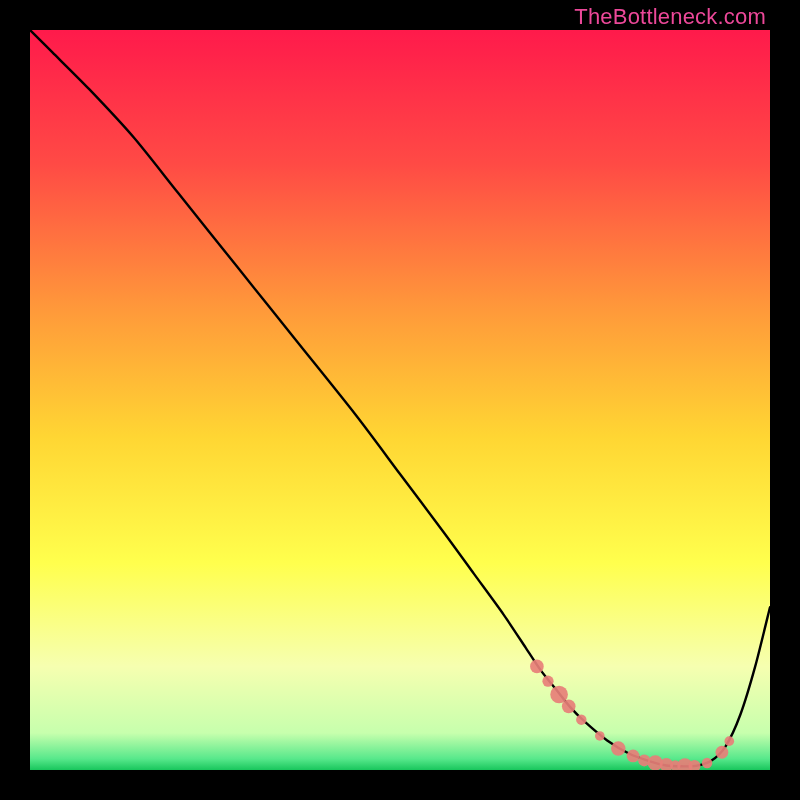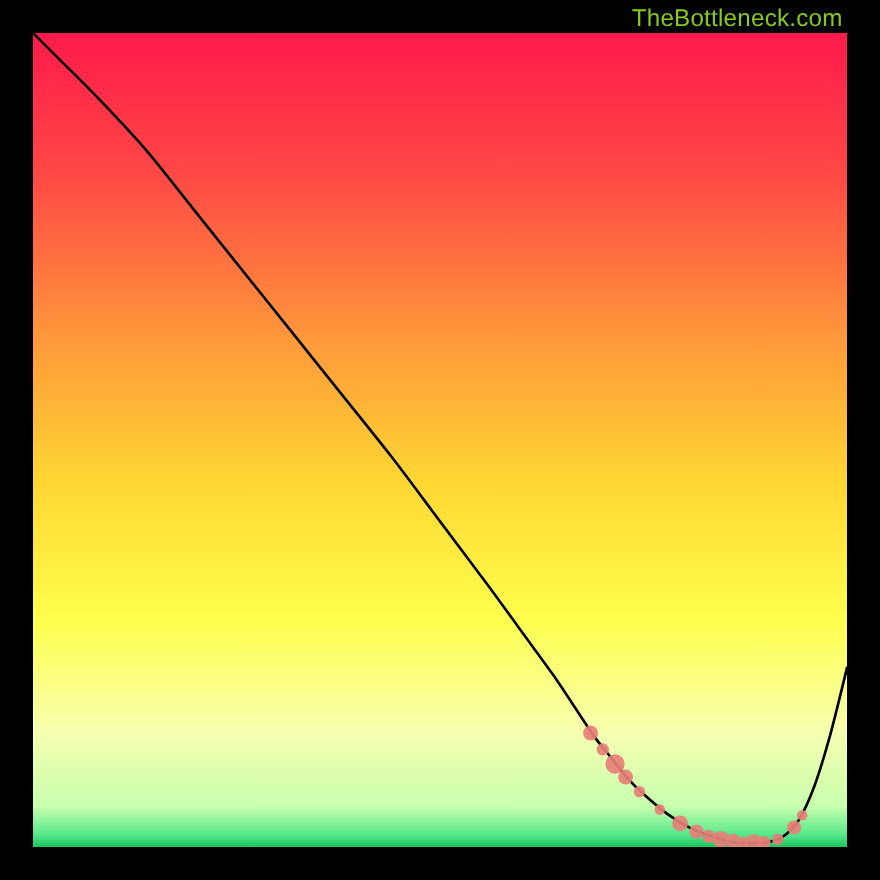--- a/index.html
+++ b/index.html
@@ -25,21 +25,21 @@
     width: 740px;
     height: 740px;
   }
   .watermark {
     position: absolute;
     top: 4px;
     right: 34px;
     font-family: Arial, Helvetica, sans-serif;
     font-size: 22px;
     font-weight: 500;
-    color: #84cc16;
+    color: #ec4899;
     letter-spacing: 0.2px;
     user-select: none;
   }
   svg {
     display: block;
   }
 </style>
 </head>
 <body>
 

